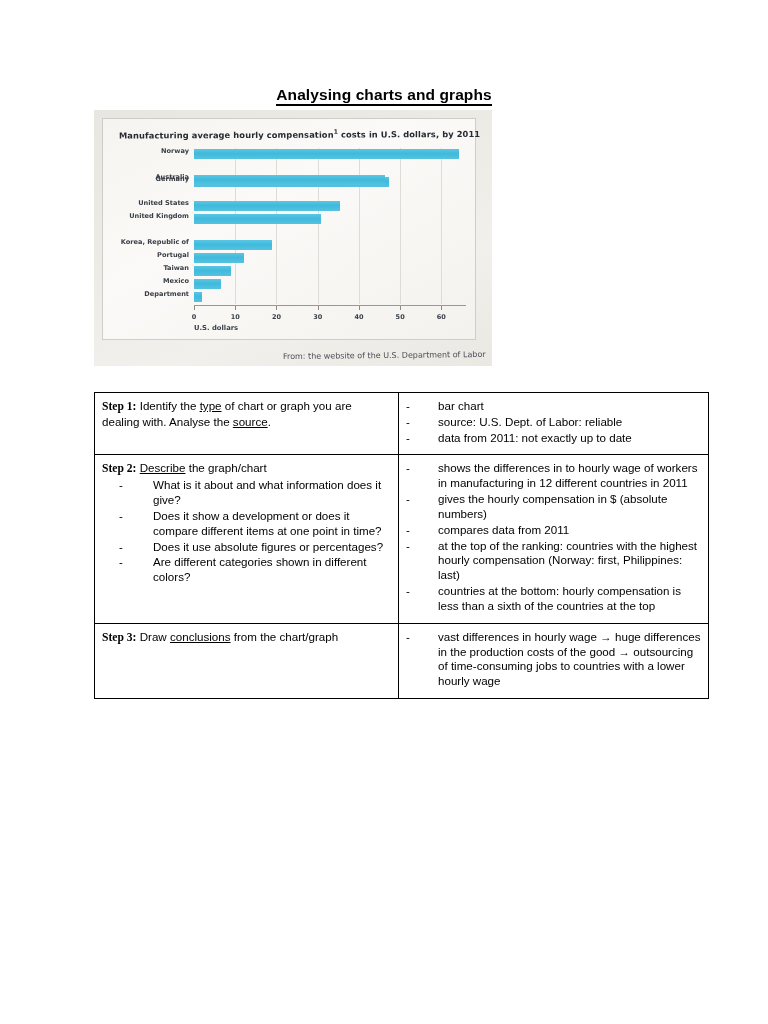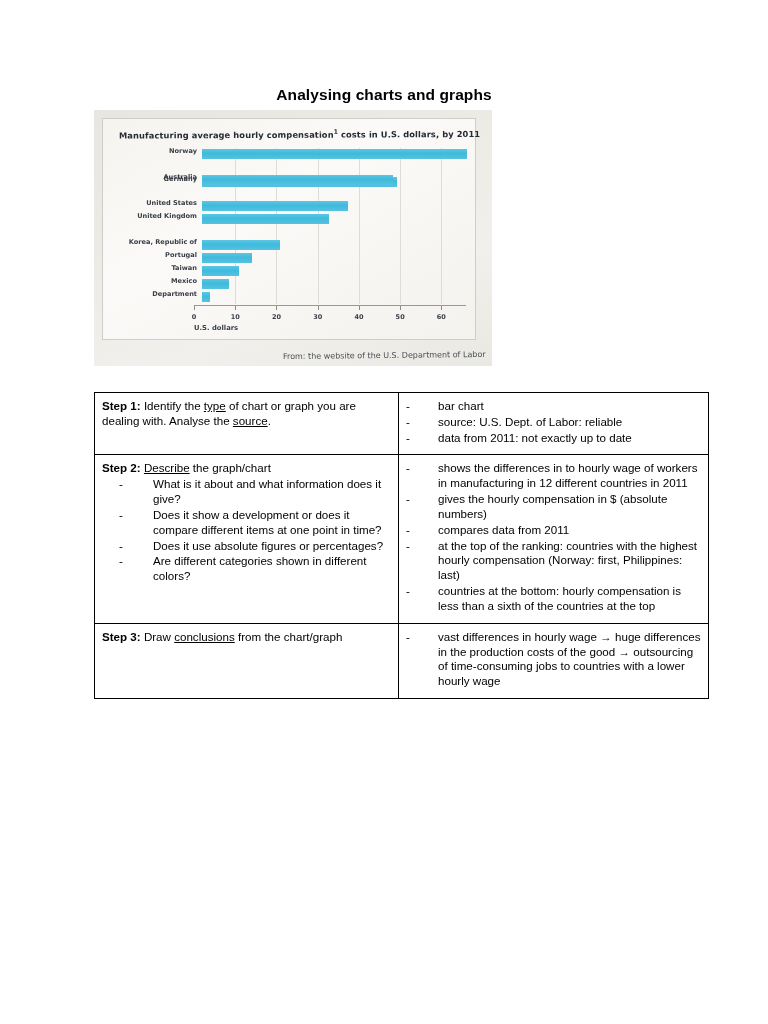--- a/index.html
+++ b/index.html
@@ -22,21 +22,21 @@
     top: 86px;
     left: 0;
     width: 768px;
     text-align: center;
     font-size: 15.5px;
     font-weight: bold;
     letter-spacing: 0.1px;
   }
   .page-title span {
     border-bottom: 2px solid #000;
-    padding-bottom: 12px;
+    padding-bottom: 1px;
   }
 
   
   .figure {
     position: absolute;
     left: 94px;
     top: 110px;
     width: 398px;
     height: 256px;
     background: linear-gradient(160deg, #e8e6e0 0%, #eceae4 35%, #f2f0ec 70%, #eae8e2 100%);
@@ -89,21 +89,20 @@
     left: 0;
     width: 272px;
     bottom: -2px;
     height: 1px;
     background: #9a988f;
   }
   .row {
     position: absolute;
     left: 0;
     height: 13px;
-    margin-left: 8px;
   }
   .row-label {
     position: absolute;
     right: 100%;
     top: -1px;
     margin-right: 5px;
     font-size: 6.6px;
     font-weight: bold;
     color: #3a3f47;
     white-space: nowrap;
@@ -167,21 +166,21 @@
     border: 1px solid #000;
     vertical-align: top;
     padding: 6px 7px 8px 7px;
     font-size: 11.6px;
     line-height: 1.28;
   }
   td.col-left { width: 289px; }
   td.col-right { width: 295px; padding-left: 11px; }
 
   .step-head { margin: 0 0 1px 0; }
-  .step-head b { font-weight: bold; }
+  .step-head b { font-weight: bold; font-family: Liberation Serif, serif; }
   u { text-decoration: underline; }
 
   ul.dash {
     list-style: none;
     margin: 0;
     padding: 0;
   }
   ul.dash.indented { margin-left: 17px; }
   ul.dash li {
     position: relative;

